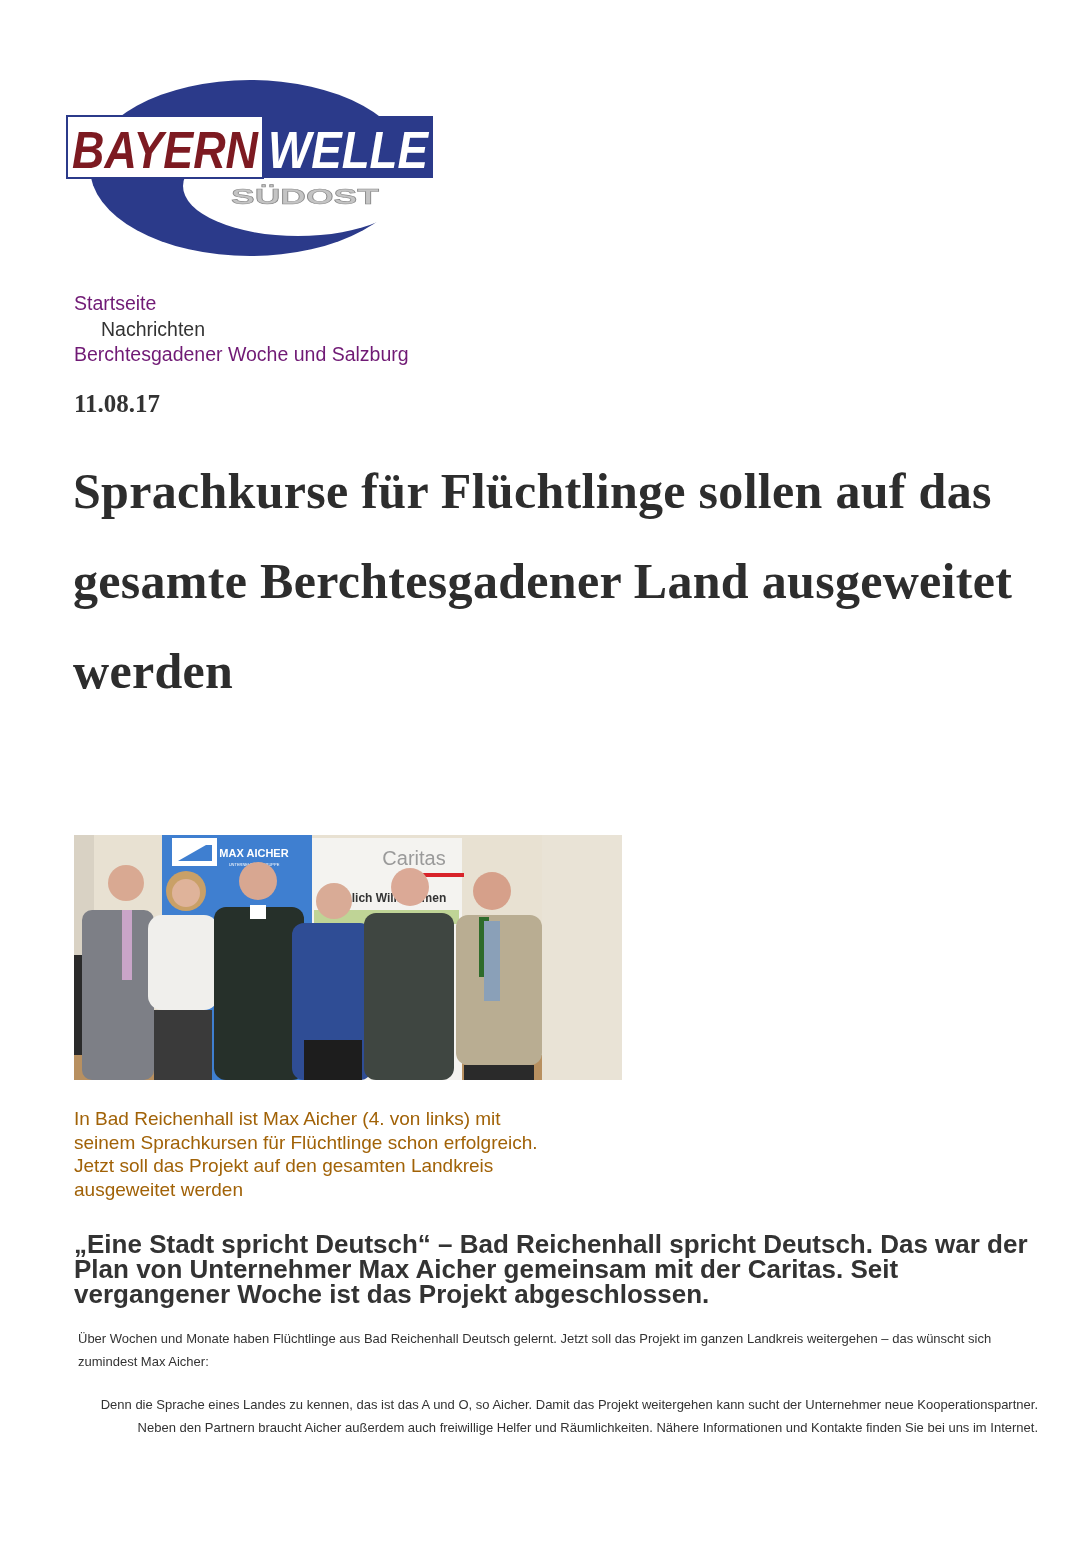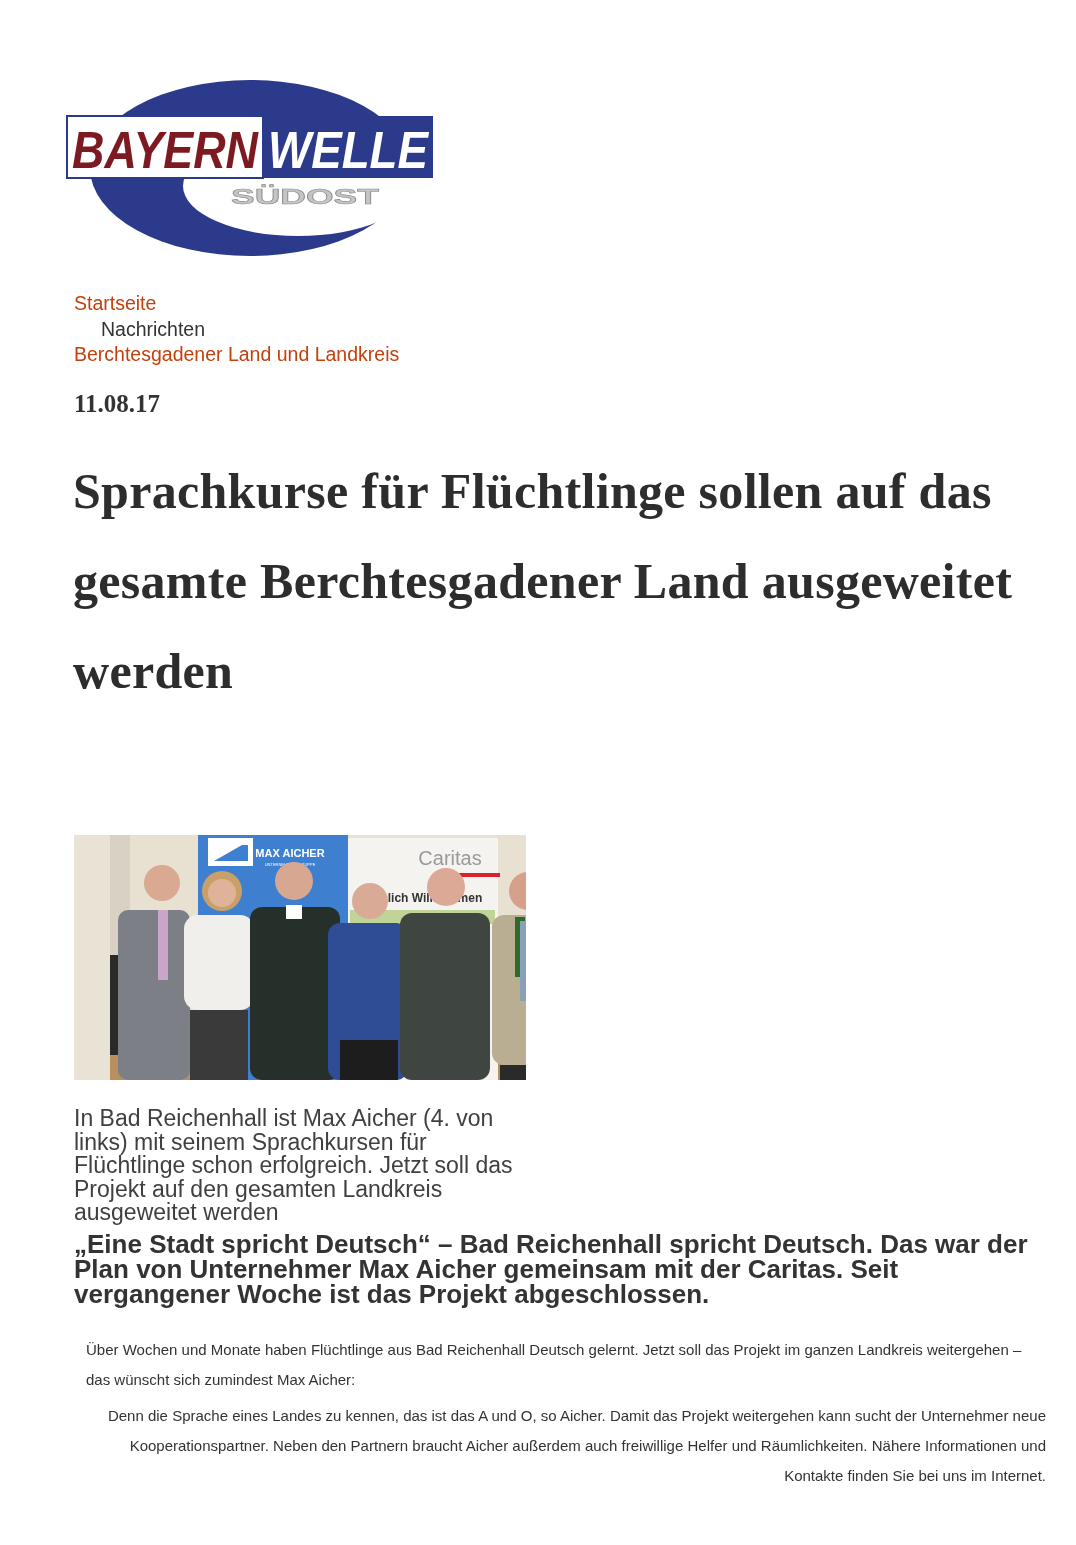--- a/index.html
+++ b/index.html
@@ -1,27 +1,27 @@
 <!DOCTYPE html>
 <html><head>
 <meta charset="utf-8">
 <style>
   html, body { margin:0; padding:0; background:#ffffff; }
   body { width:1076px; height:1545px; position:relative; overflow:hidden; font-family:"Liberation Sans", sans-serif; color:#333; }
   .logo { position:absolute; left:63px; top:76px; width:375px; height:184px; }
   .breadcrumb { position:absolute; left:74px; top:291px; font-size:19.5px; line-height:25.5px; }
   .crumb { display:block; }
-  .crumb.link { color:#c2410c; }
+  .crumb.link { color:#701a75; }
   .crumb.plain { color:#333;margin-left:27px; }
   .date { position:absolute; left:74px; top:390px; font-family:"Liberation Serif", serif; font-weight:bold; font-size:25px; color:#333; }
   .title { position:absolute; left:73px; top:446px; width:980px; margin:0; font-family:"Liberation Serif", serif; font-weight:bold; font-size:50px; line-height:90px; color:#2d2d2d; letter-spacing:0.3px; }
-  .photo { position:absolute; left:74px; top:835px; width:416px; height:245px; overflow:hidden; background:#e9e3d6;padding-left:36px; }
-  .caption { position:absolute; left:74px; top:1107px; width:470px; font-size:23px; line-height:23.5px; color:#404040; }
+  .photo { position:absolute; left:74px; top:835px; width:548px; height:245px; overflow:hidden; background:#e9e3d6; }
+  .caption { position:absolute; left:74px; top:1107px; width:470px; font-size:19px; line-height:23.5px; color:#a16207; }
   .lead { position:absolute; left:74px; top:1232px; width:960px; font-size:26px; line-height:25px; font-weight:bold; color:#333; margin:0; }
-  .para { position:absolute; left:74px; width:960px; font-size:15px; line-height:30px; color:#333; margin:12px; }
+  .para { position:absolute; left:74px; width:960px; font-size:13px; line-height:23px; color:#333; margin:4px; }
   .p1 { top:1323px; }
   .p2 { top:1389px;text-align:right; }
 </style>
 </head>
 <body>
 
 <div class="logo">
   <svg width="375" height="184" viewBox="0 0 375 184">
     <ellipse cx="187" cy="92" rx="160" ry="88" fill="#2b3a8a"></ellipse>
     <path d="M120,58 C150,30 260,24 340,50 L340,92 C300,60 210,60 160,92 C160,120 230,150 320,128 C270,160 170,160 120,120 Z" fill="#ffffff" opacity="0.0"></path>
@@ -30,21 +30,21 @@
     <rect x="200" y="40" width="170" height="62" fill="#2b3a8a"></rect>
     <text x="102" y="92" text-anchor="middle" font-family="Liberation Sans, sans-serif" font-weight="bold" font-style="italic" font-size="52" fill="#7d1a21" textLength="186" lengthAdjust="spacingAndGlyphs">BAYERN</text>
     <text x="285" y="92" text-anchor="middle" font-family="Liberation Sans, sans-serif" font-weight="bold" font-style="italic" font-size="52" fill="#ffffff" textLength="160" lengthAdjust="spacingAndGlyphs">WELLE</text>
     <text x="242" y="128" text-anchor="middle" font-family="Liberation Sans, sans-serif" font-weight="bold" font-size="22" fill="#c4c4c4" stroke="#8a8a8a" stroke-width="0.6" textLength="148" lengthAdjust="spacingAndGlyphs">SÜDOST</text>
   </svg>
 </div>
 
 <nav class="breadcrumb">
   <a class="crumb link">Startseite</a>
   <span class="crumb plain">Nachrichten</span>
-  <a class="crumb link">Berchtesgadener Land und Landkreis</a>
+  <a class="crumb link">Berchtesgadener Woche und Salzburg</a>
 </nav>
 
 <div class="date">11.08.17</div>
 
 <h1 class="title">Sprachkurse für Flüchtlinge sollen auf das gesamte Berchtesgadener Land ausgeweitet werden</h1>
 
 <div class="photo">
   <svg width="468" height="245" viewBox="0 0 468 245">
     <rect width="468" height="245" fill="#e8e1d2"></rect>
     <rect x="0" y="0" width="20" height="245" fill="#d9d2c4"></rect>

